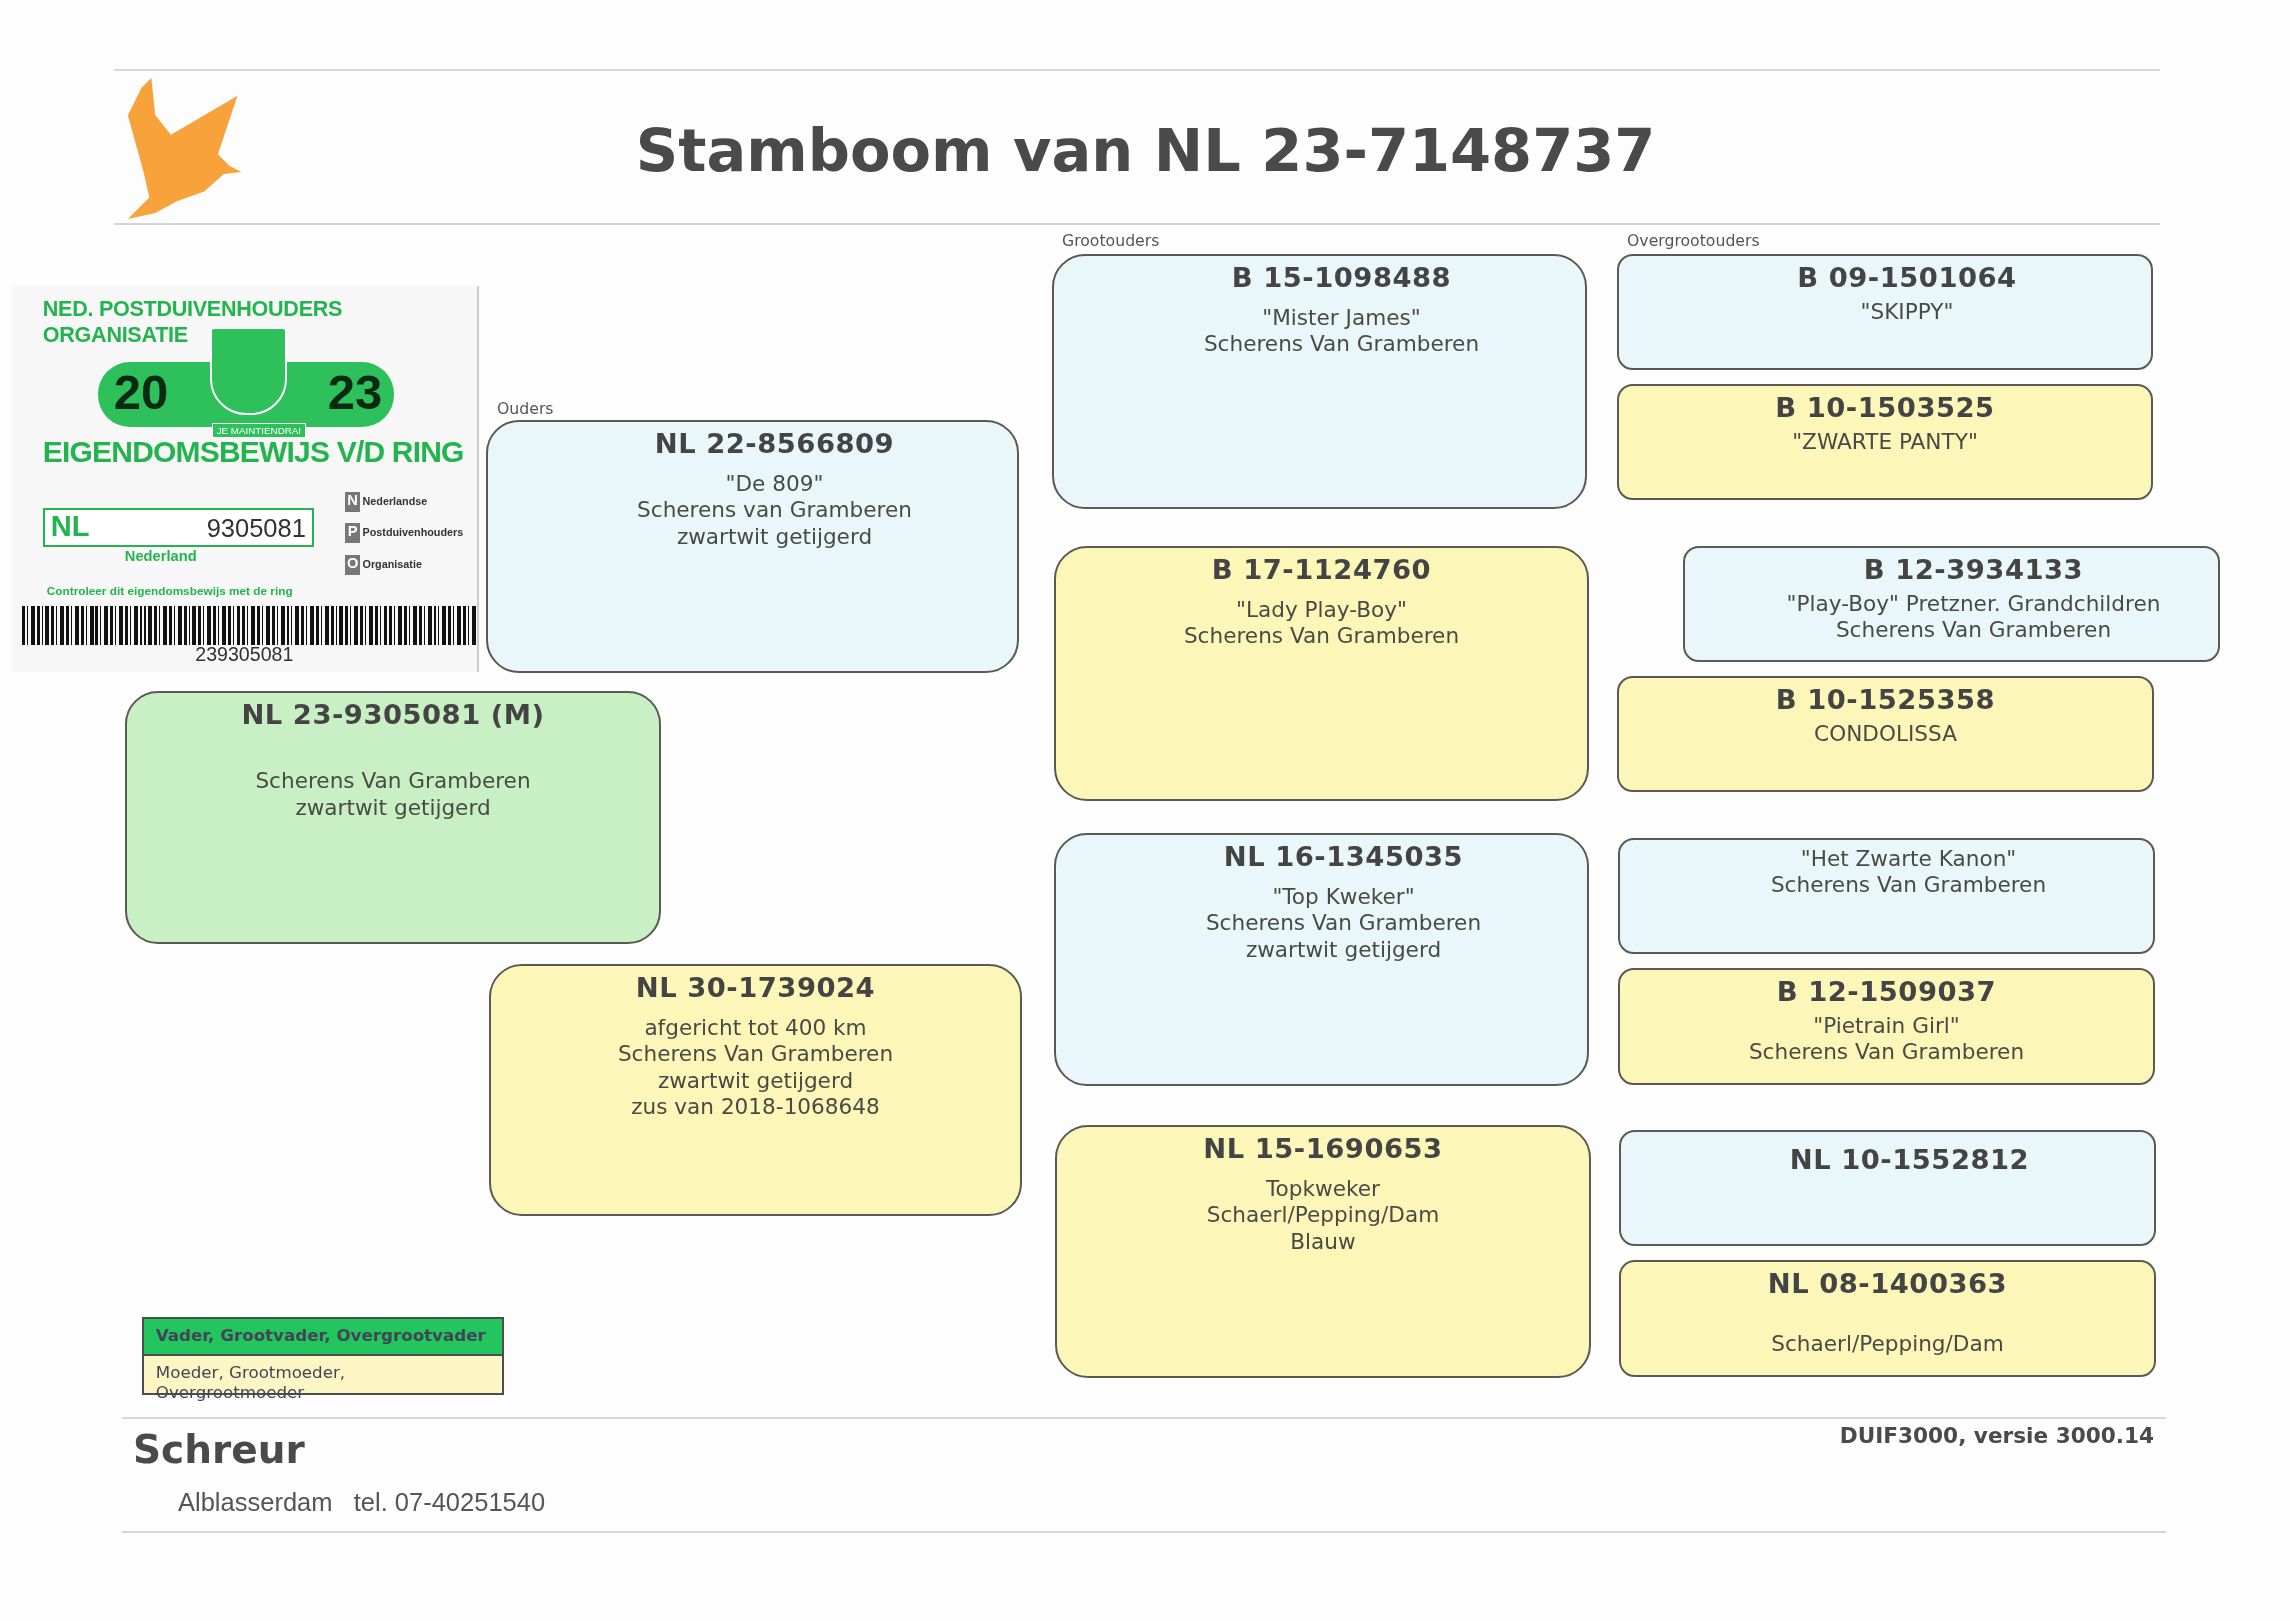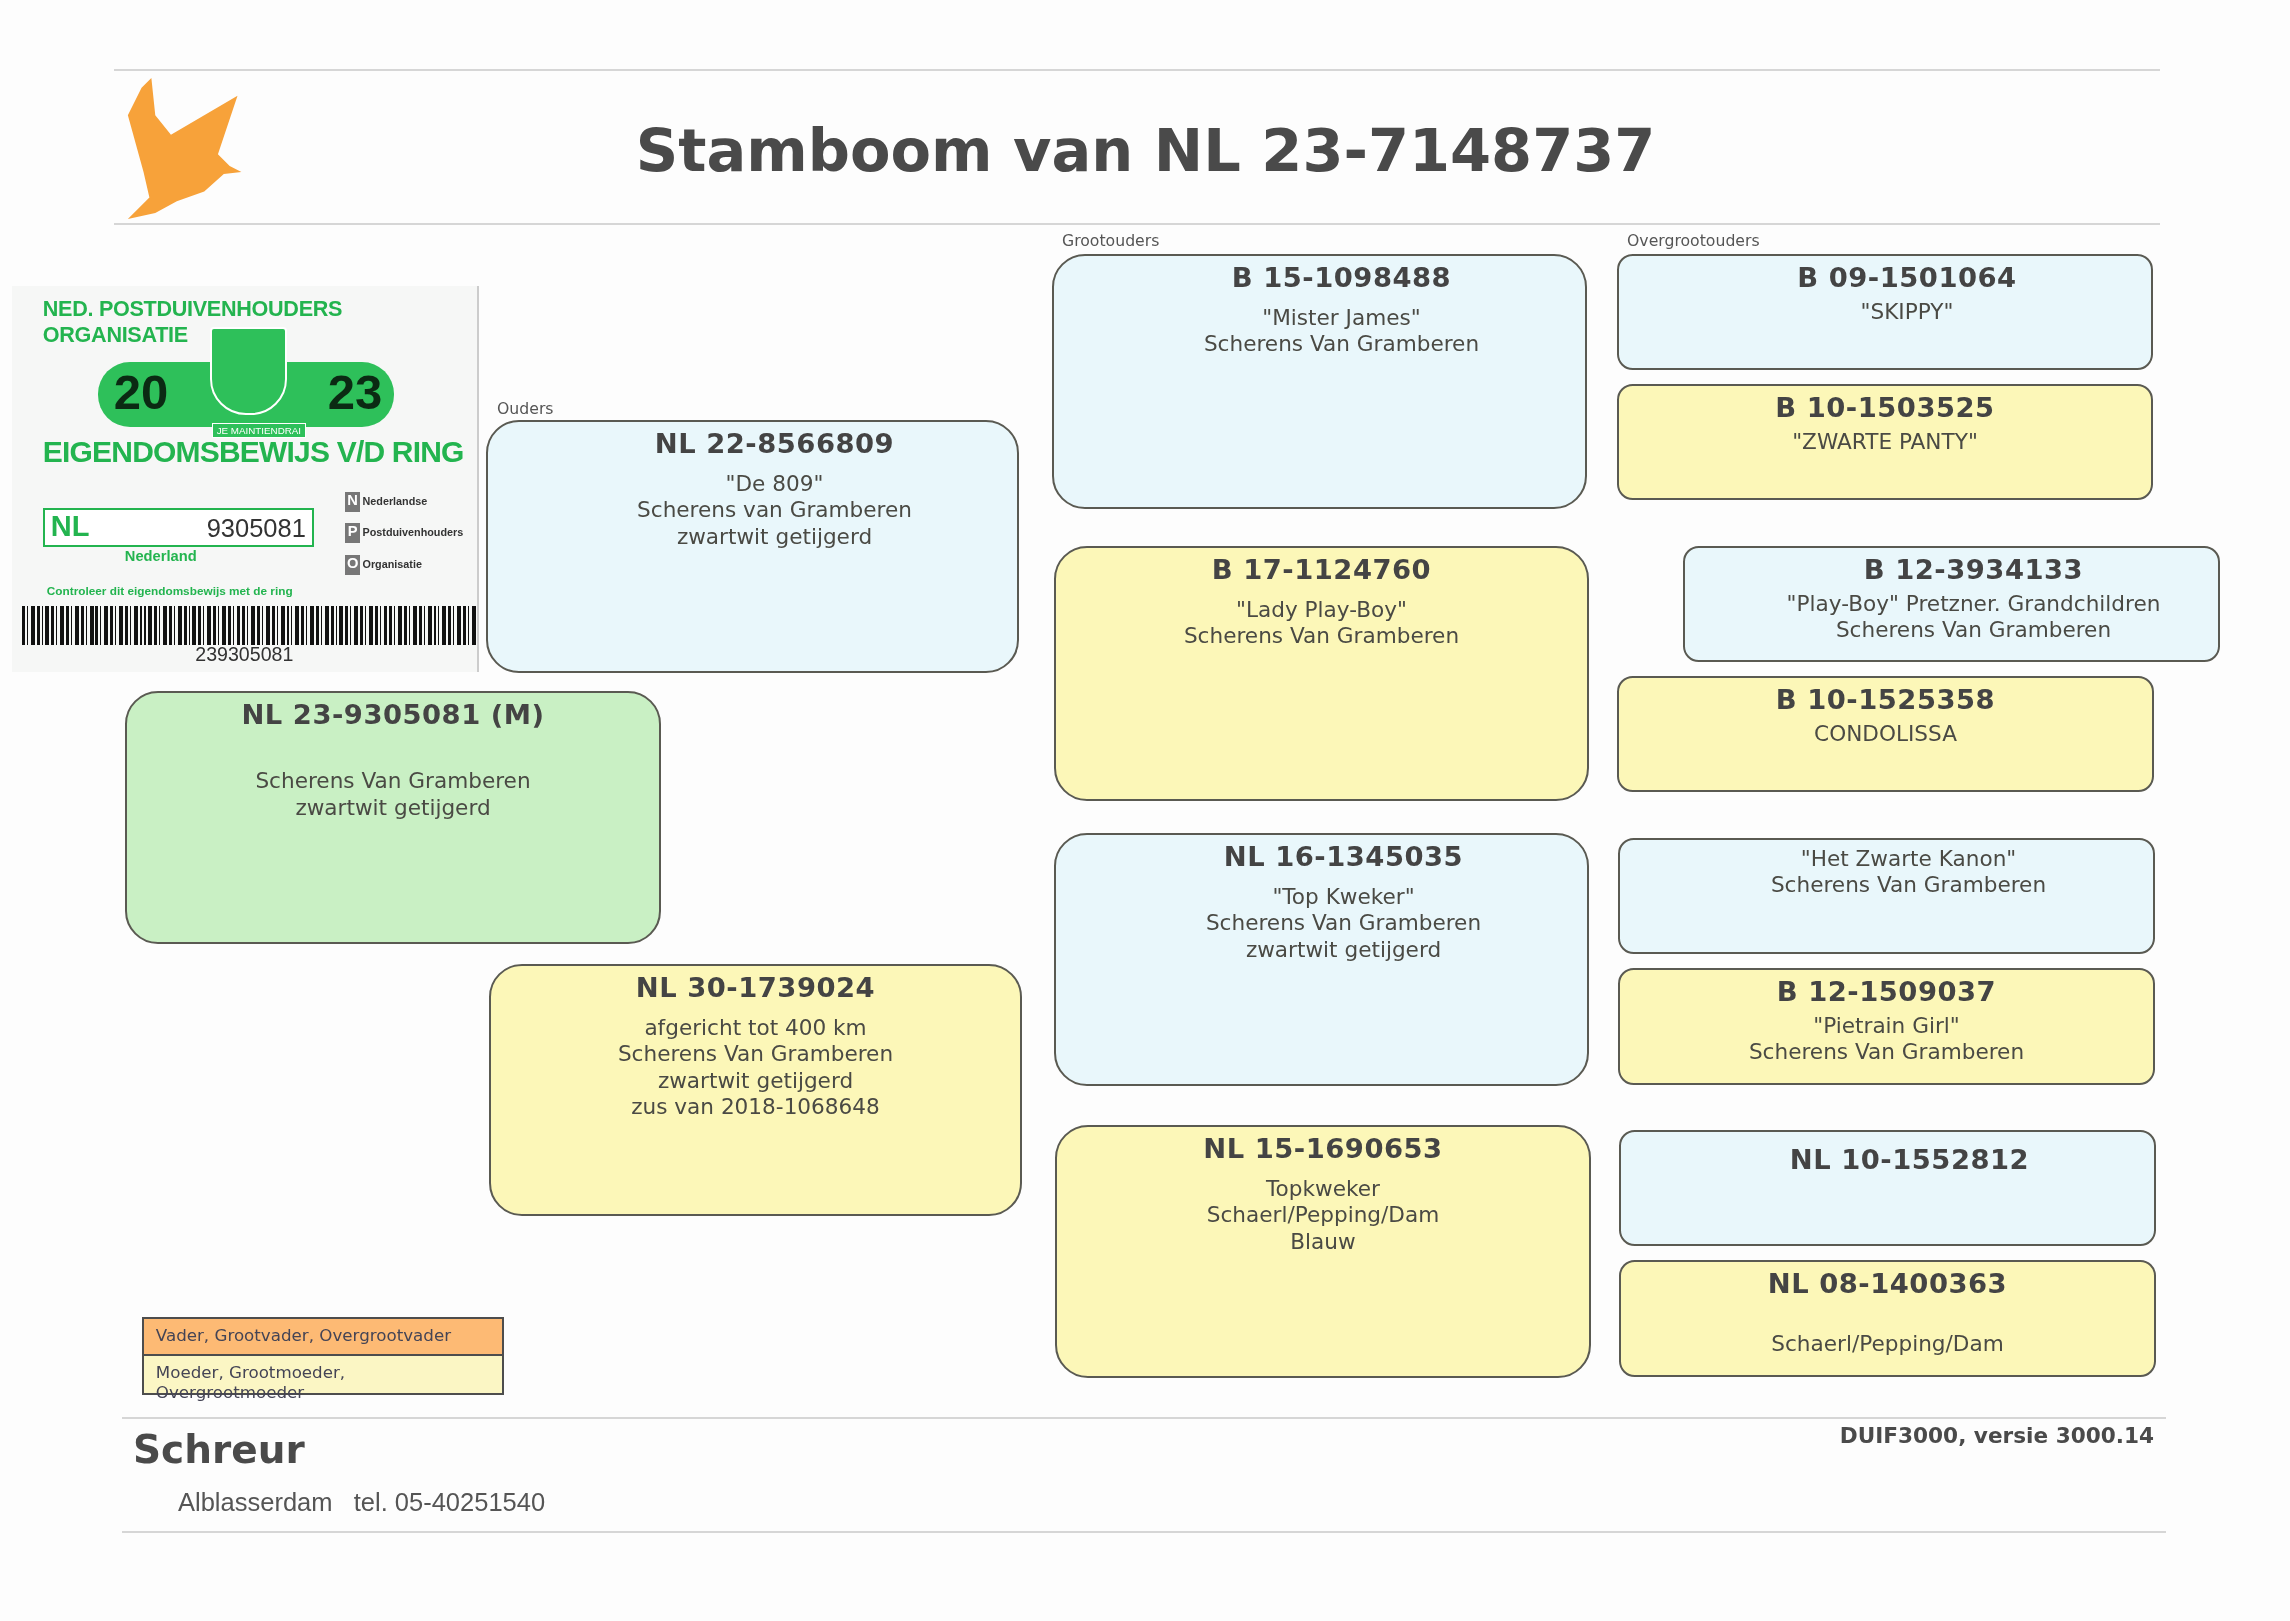--- a/index.html
+++ b/index.html
@@ -14,21 +14,21 @@
   .box.small { border-radius:15.7px; }
   .box.blue { background:#e9f7fb;padding-left:44px; }
   .box.yellow { background:#fcf7b8; }
   .box.green { background:#c9f0c4; }
   .box .ring { font-weight:bold; font-size:27.4px; color:#444; margin-top:5.9px; letter-spacing:0.5px; }
   .box .lines { font-size:21.6px; line-height:26.5px; margin-top:11.8px; }
   .box.small .lines { margin-top:5.9px; }
   .box .line { display:block; }
   .legend { position:absolute; left:142px; top:1317px; width:362px; box-sizing:border-box; border:2px solid #4d4d4d; }
   .legend div { font-size:16.7px; padding:5.9px 11.8px; height:37px; box-sizing:border-box; color:#445; }
-  .legend .m { background:#fdba74; border-bottom:2px solid #4d4d4d; }
+  .legend .m { background:#22c55e; border-bottom:2px solid #4d4d4d;font-weight:bold; }
   .legend .f { background:#fbf6c4; }
   .owner { position:absolute; left:133px; top:1427px; font-size:39px; font-weight:bold; color:#4a4a4a; }
   .addr { position:absolute; left:178px; top:1488px; font-size:25.5px; font-family:"Liberation Sans", sans-serif; color:#555; }
   .version { position:absolute; right:137px; top:1423px; font-size:21.6px; font-weight:bold; color:#4a4a4a; }
   
   .card { position:absolute; left:11.8px; top:286px; width:465px; height:386px; background:#f6f7f6; border-right:2px solid #ccc; overflow:hidden;
           font-family:"Liberation Sans", sans-serif; }
   .card .org { position:absolute; left:31px; top:9.8px; font-size:21.6px; font-weight:bold; color:#23b44f; letter-spacing:-0.3px; }
   .card .yearpill { position:absolute; left:86px; top:76px; width:296px; height:65px; border-radius:32px; background:#2ec05a; }
   .card .yr { position:absolute; top:78px; font-size:49px; font-weight:bold; color:#0b2a13; }
@@ -191,16 +191,16 @@
   </div>
 </div>
 
 <div class="legend">
   <div class="m">Vader, Grootvader, Overgrootvader</div>
   <div class="f">Moeder, Grootmoeder, Overgrootmoeder</div>
 </div>
 
 <div class="hline" style="left:122px; top:1417px; width:2044px;"></div>
 <div class="owner">Schreur</div>
-<div class="addr" style="white-space:pre;">Alblasserdam   tel. 05-40251540</div>
+<div class="addr" style="white-space:pre;">Alblasserdam   tel. 07-40251540</div>
 <div class="version">DUIF3000, versie 3000.14</div>
 <div class="hline" style="left:122px; top:1531px; width:2044px;"></div>
 
 
 </body></html>

